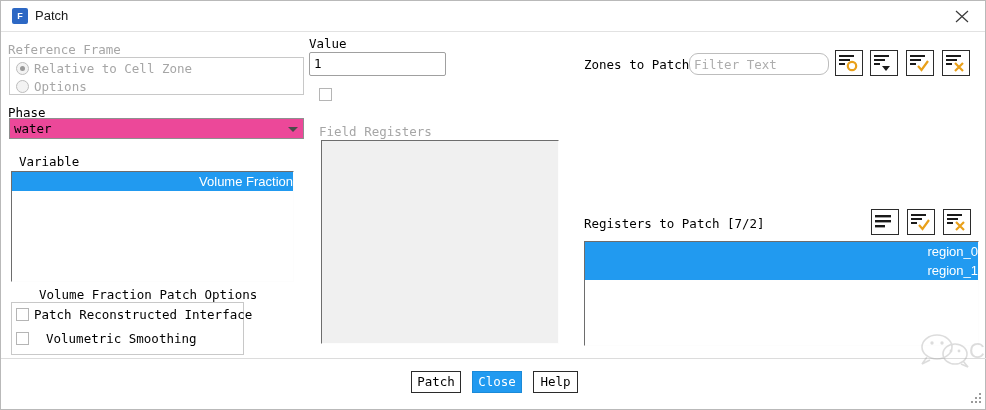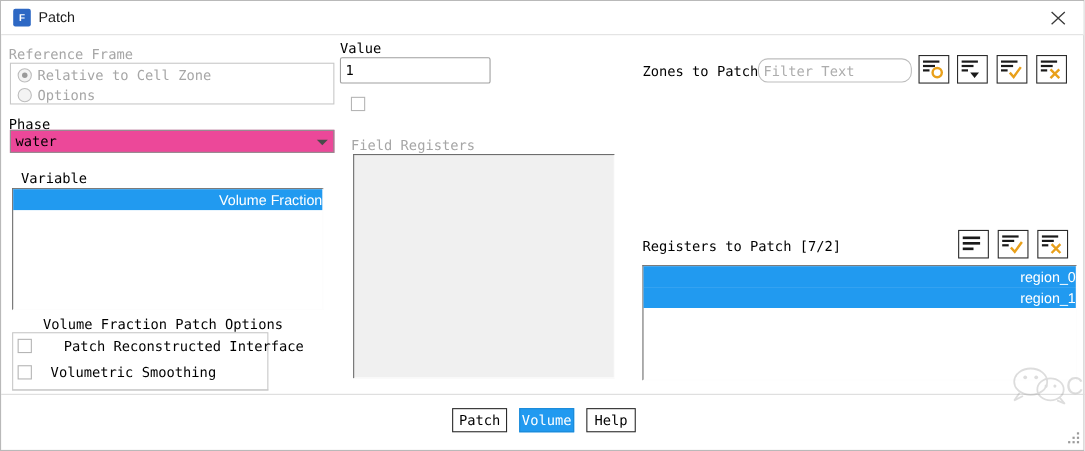--- a/index.html
+++ b/index.html
@@ -95,21 +95,21 @@
   </div>
 
   <div class="lbl" style="left:18px;top:153px;">Variable</div>
   <div class="listbox" style="left:10px;top:170px;width:283px;height:111px;">
     <div class="listrow sel">Volume Fraction</div>
   </div>
 
   <div class="lbl" style="left:5px;top:286px;margin-left:33px;">Volume Fraction Patch Options</div>
   <div class="groupbox" style="left:10px;top:301px;width:233px;height:53px;"></div>
   <div class="cbox" style="left:15px;top:307px;"></div>
-  <div class="lbl" style="left:33px;top:306px;margin-left:24px;">Patch Reconstructed Interface</div>
+  <div class="lbl" style="left:33px;top:306px;">Patch Reconstructed Interface</div>
   <div class="cbox" style="left:15px;top:331px;"></div>
   <div class="lbl" style="left:45px;top:330px;">Volumetric Smoothing</div>
 
   <div class="lbl" style="left:308px;top:35px;text-align:center;">Value</div>
   <div class="textfield" style="left:308px;top:51px;width:137px;height:24px;">1</div>
 
   <div class="cbox" style="left:318px;top:87px;"></div>
 
   <div class="lbl dis" style="left:318px;top:123px;">Field Registers</div>
   <div class="listbox dis" style="left:320px;top:139px;width:238px;height:204px;"></div>
@@ -179,21 +179,21 @@
 
   <div class="listbox" style="left:583px;top:240px;width:395px;height:105px;">
     <div class="listrow sel">region_0</div>
     <div class="listrow sel">region_1</div>
   </div>
 
   <div class="sep" style="top:357px;width:986px;"></div>
   <div class="sep2" style="left:10px;top:353px;width:233px;"></div>
 
   <div class="pbtn" style="left:410px;top:370px;width:50px;">Patch</div>
-  <div class="pbtn primary" style="left:471px;top:370px;width:50px;">Volume</div>
+  <div class="pbtn primary" style="left:471px;top:370px;width:50px;">Close</div>
   <div class="pbtn" style="left:532px;top:370px;width:45px;">Help</div>
 
   <div class="watermark">
     <svg width="58" height="40" viewBox="0 0 58 40">
       <ellipse cx="20" cy="15" rx="15" ry="12" fill="none" stroke="#8e8e8e" stroke-width="1.6"></ellipse>
       <path d="M10 25 L5 32 L13 28" fill="none" stroke="#8e8e8e" stroke-width="1.6"></path>
       <circle cx="15" cy="11" r="1.7" fill="#8e8e8e"></circle>
       <circle cx="25" cy="11" r="1.7" fill="#8e8e8e"></circle>
       <ellipse cx="38" cy="22" rx="12" ry="10" fill="none" stroke="#8e8e8e" stroke-width="1.6"></ellipse>
       <path d="M46 29 L51 35 L44 32" fill="none" stroke="#8e8e8e" stroke-width="1.6"></path>

